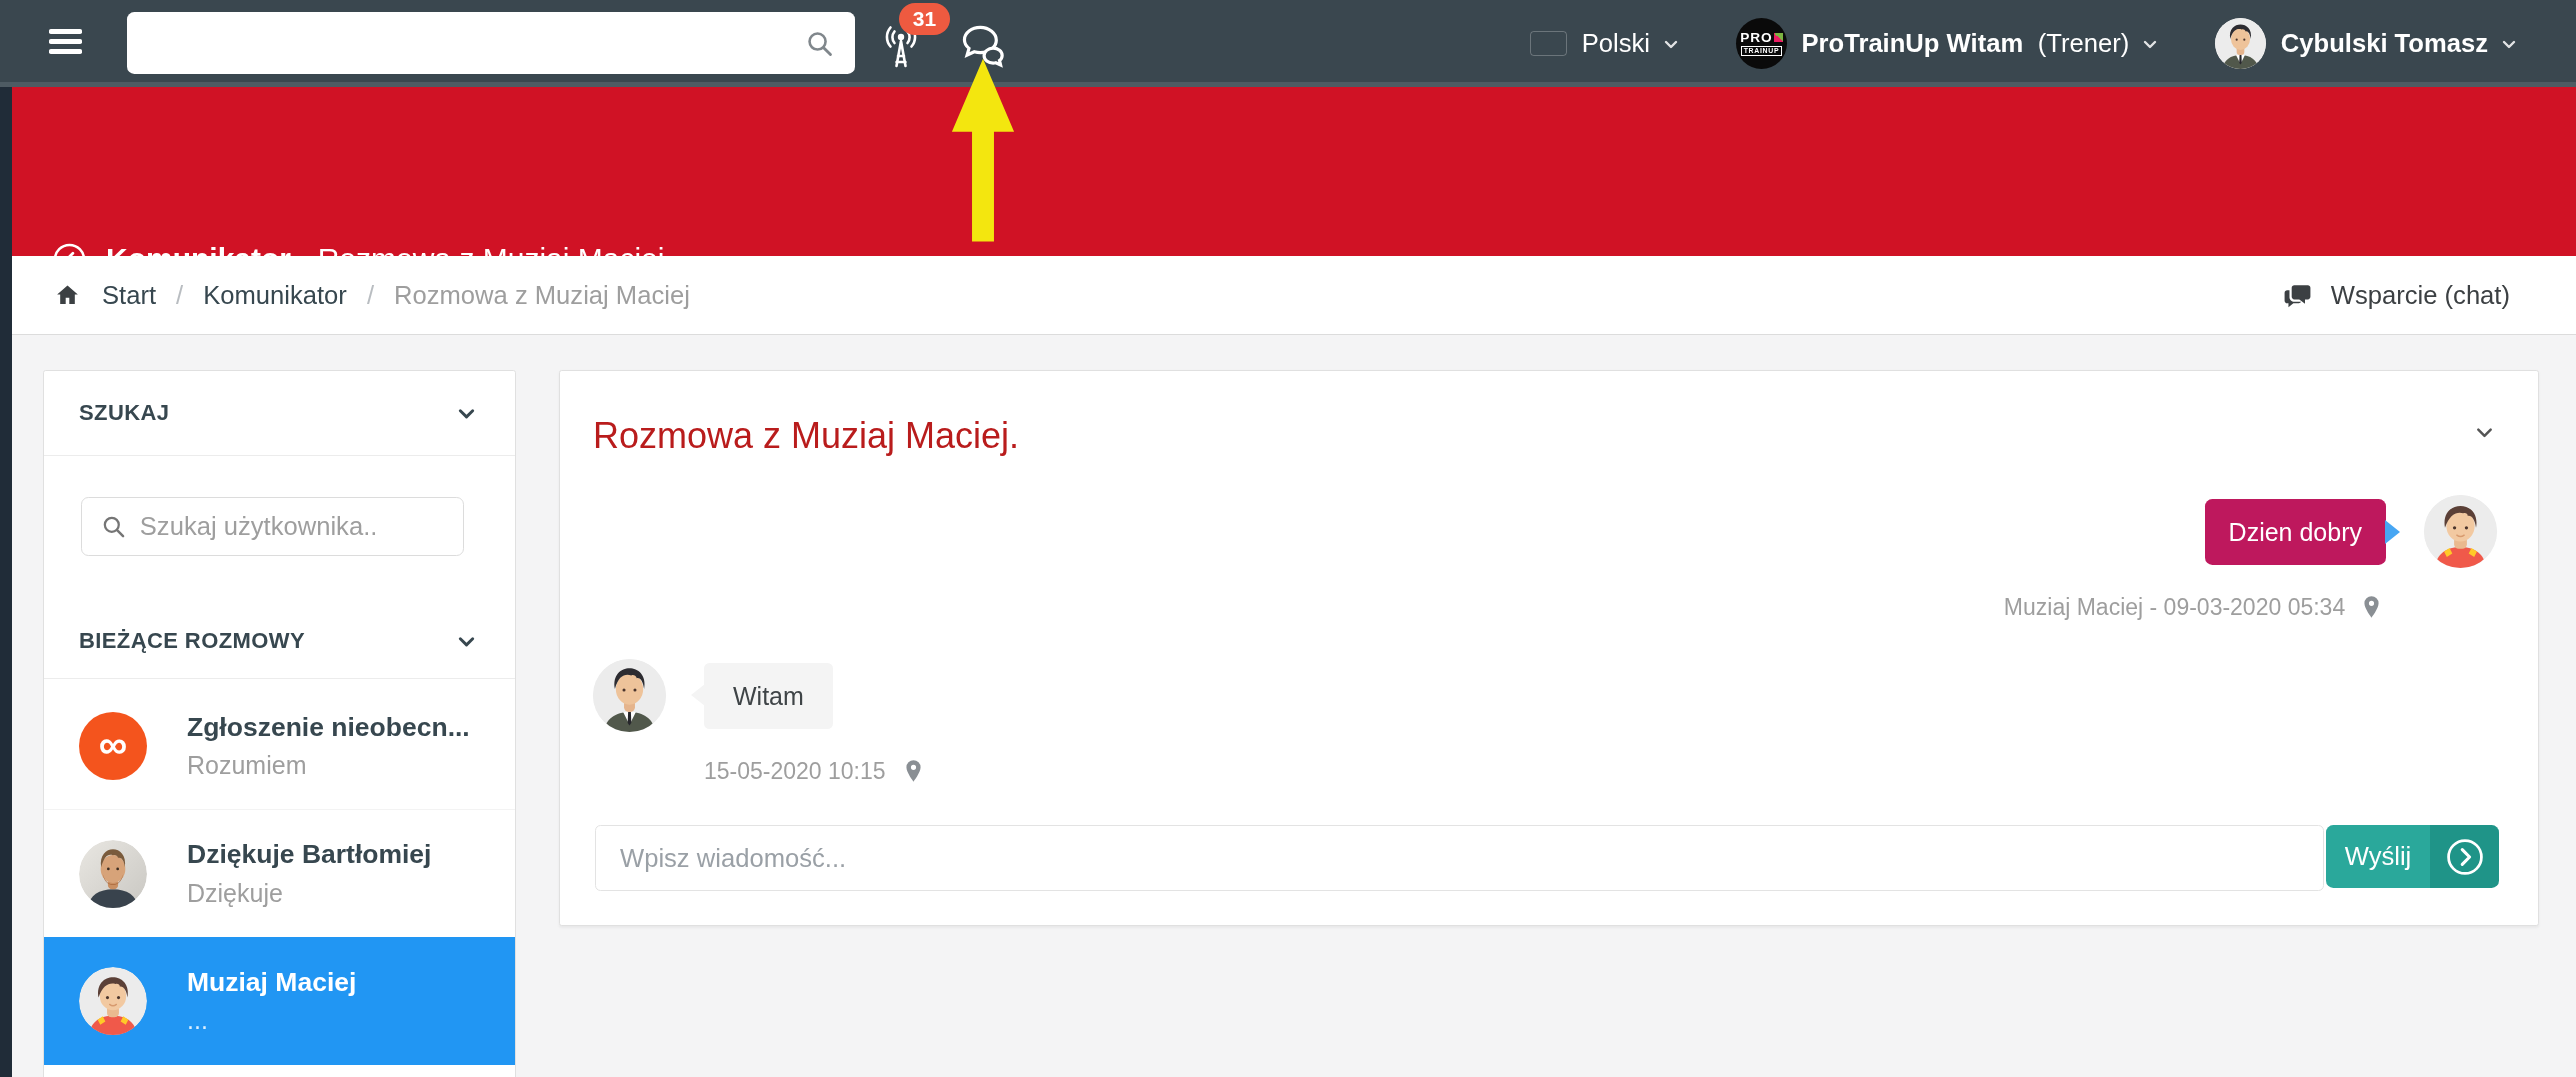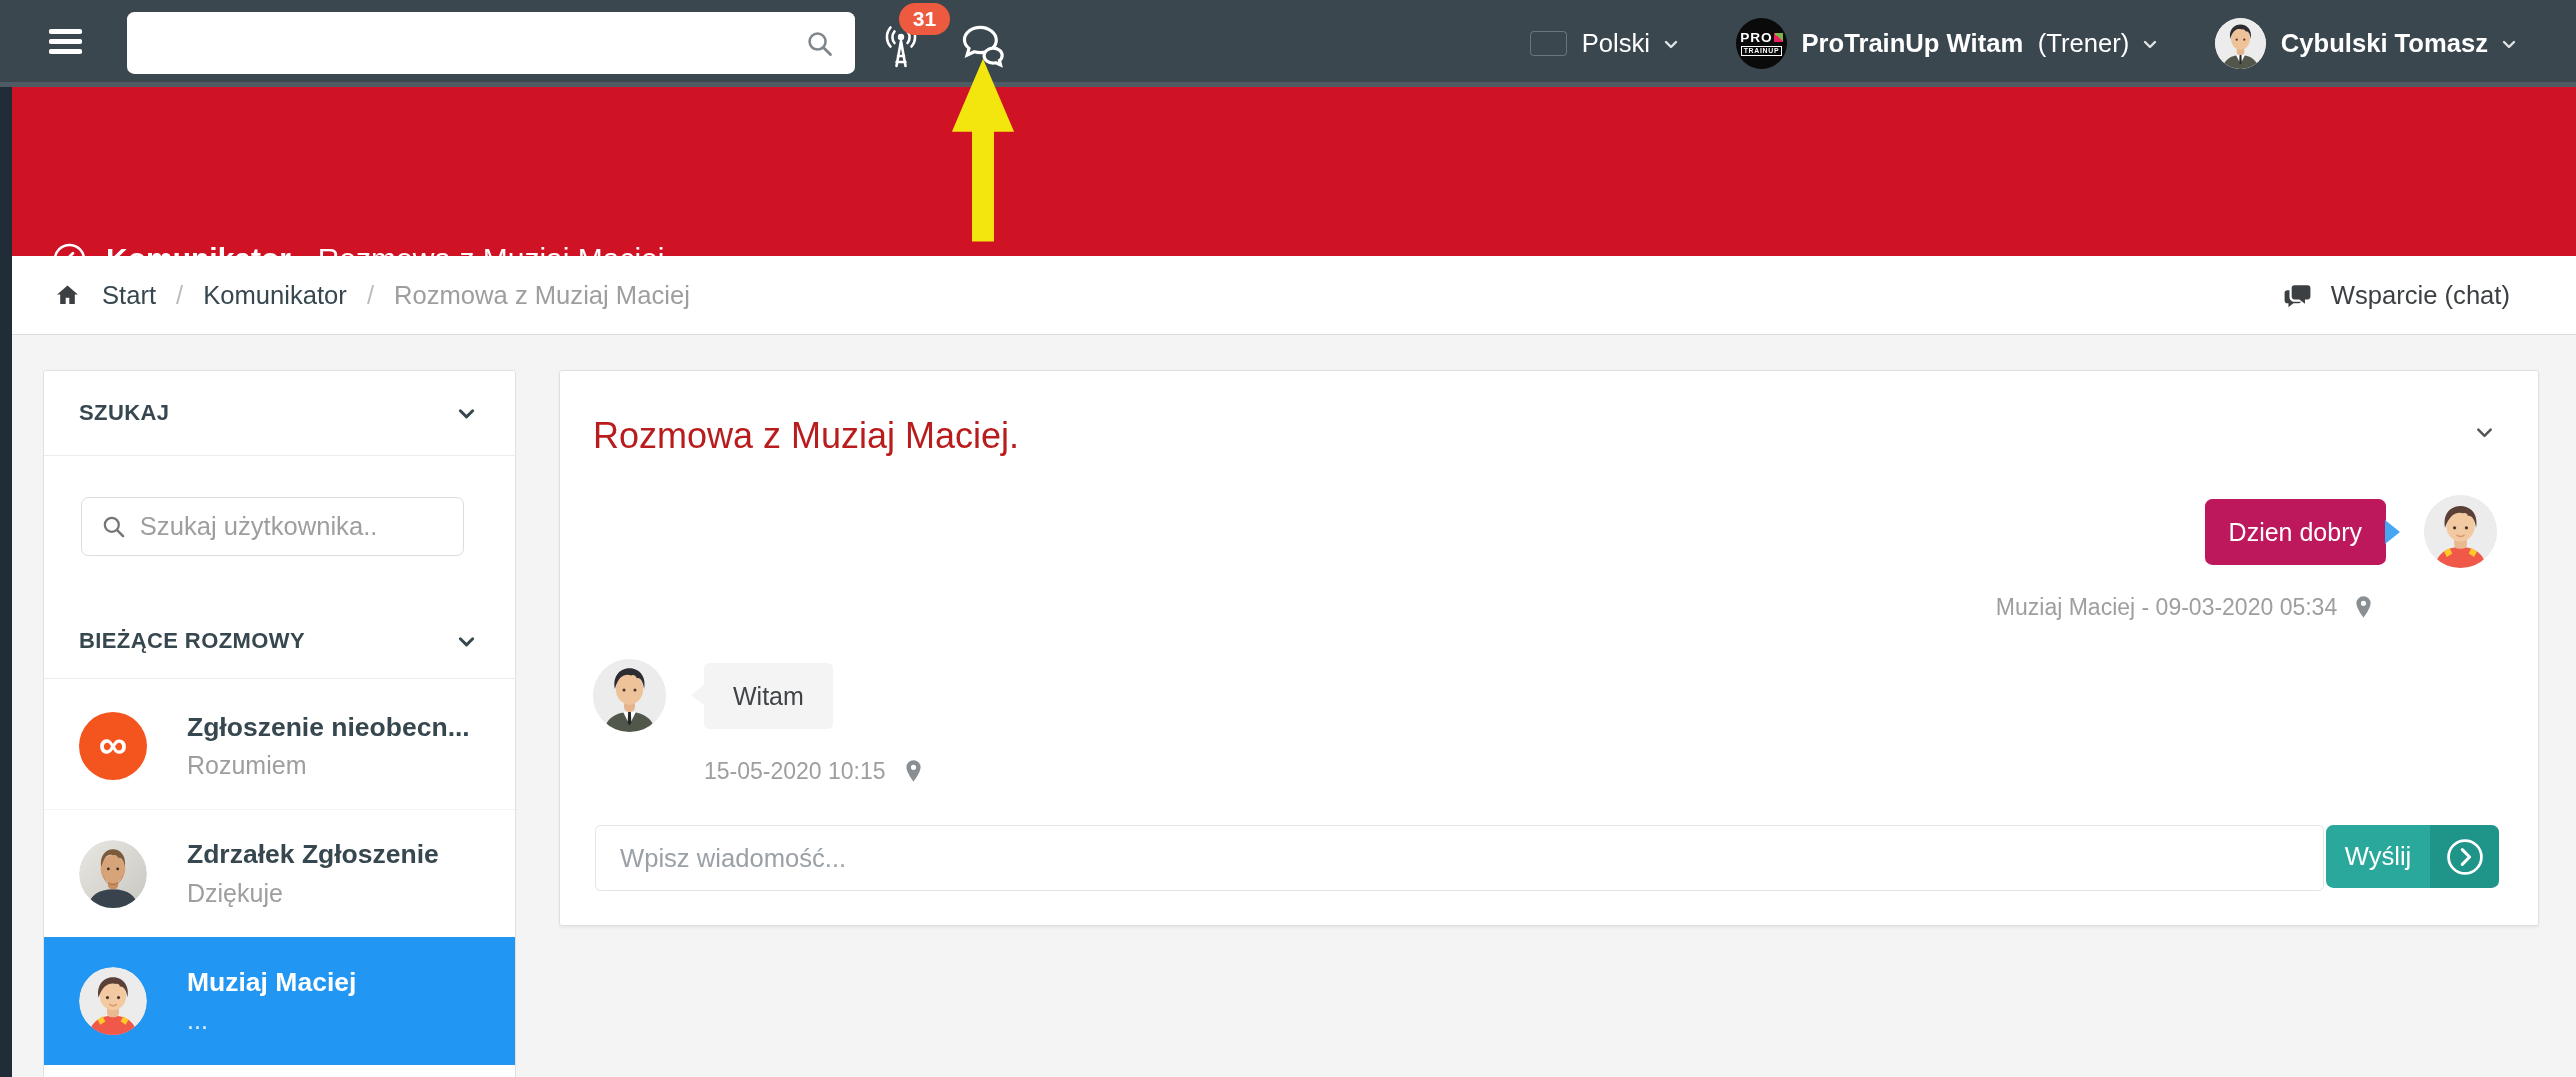--- a/index.html
+++ b/index.html
@@ -116,21 +116,21 @@
   .chat-caret { position:absolute; right:40px; top:48px; color:#555; cursor:pointer; display:flex; }
   .msg-right-bubble {
     position:absolute; right:152px; top:128px; height:66px; border-radius:7.3px;
     background:#be185d; color:#fff; font-size:25px; display:flex; align-items:center; padding:0 24px;
   }
   .msg-right-tail {
     position:absolute; right:138px; top:149px; width:0; height:0;
     border-top:12px solid transparent; border-bottom:12px solid transparent; border-left:15.5px solid #47a6f3;
   }
   .msg-right-avatar { position:absolute; right:41px; top:124px; width:73px; height:73px; border-radius:50%; overflow:hidden; background:#ececec; }
-  .meta-right { position:absolute; right:161px; top:223px; display:flex; align-items:center; gap:12.8px; }
+  .meta-right { position:absolute; right:153px; top:223px; display:flex; align-items:center; gap:12.8px; }
   .meta-txt { font-size:23px; color:#9e9e9e; white-space:nowrap; }
   .msg-left-avatar { position:absolute; left:33px; top:288px; width:73px; height:73px; border-radius:50%; overflow:hidden; background:#ececec; }
   .msg-left-bubble {
     position:absolute; left:144px; top:292px; height:66px; border-radius:5.5px;
     background:#f4f4f4; color:#3f4447; font-size:25px; display:flex; align-items:center; padding:0 29px;
   }
   .msg-left-tail {
     position:absolute; left:131px; top:313px; width:0; height:0;
     border-top:11px solid transparent; border-bottom:11px solid transparent; border-right:14.6px solid #f4f4f4;
   }
@@ -317,21 +317,21 @@
           <path d="M10 80c2-15 14-22 30-22s28 7 30 22z" fill="#39434d"></path>
           <rect x="34" y="46" width="12" height="12" rx="5" fill="#c98f62"></rect>
           <ellipse cx="40" cy="34" rx="14.5" ry="16.5" fill="#d7a379"></ellipse>
           <path d="M28 40c1 8 6 13 12 13s11-5 12-13c-2 7-5 12-12 12s-10-5-12-12z" fill="#a8663a"></path>
           <path d="M26 32c-2-14 6-21 14-21s16 7 14 21c-1-8-4-12-8-11-1-3-4-4-6-3-6-2-10 1-14 14z" fill="#7a5b3c"></path>
           <circle cx="34.5" cy="34" r="1.6" fill="#3c2d22"></circle>
           <circle cx="45.5" cy="34" r="1.6" fill="#3c2d22"></circle>
         </svg>
     </span>
     <span class="txt">
-      <div class="nm">Zdrzałek Zgłoszenie</div>
+      <div class="nm">Dziękuje Bartłomiej</div>
       <div class="lm">Dziękuje</div>
     </span>
   </div>
 
   <div class="conv conv3">
     <span class="av">
       <svg width="68" height="68" viewBox="0 0 80 80">
           <circle cx="40" cy="40" r="40" fill="#ececec"></circle>
           <path d="M12 80c1-15 13-23 28-23s27 8 28 23z" fill="#f0594a"></path>
           <path d="M22 62l6-4 3 6-6 4z" fill="#ffca28"></path>

